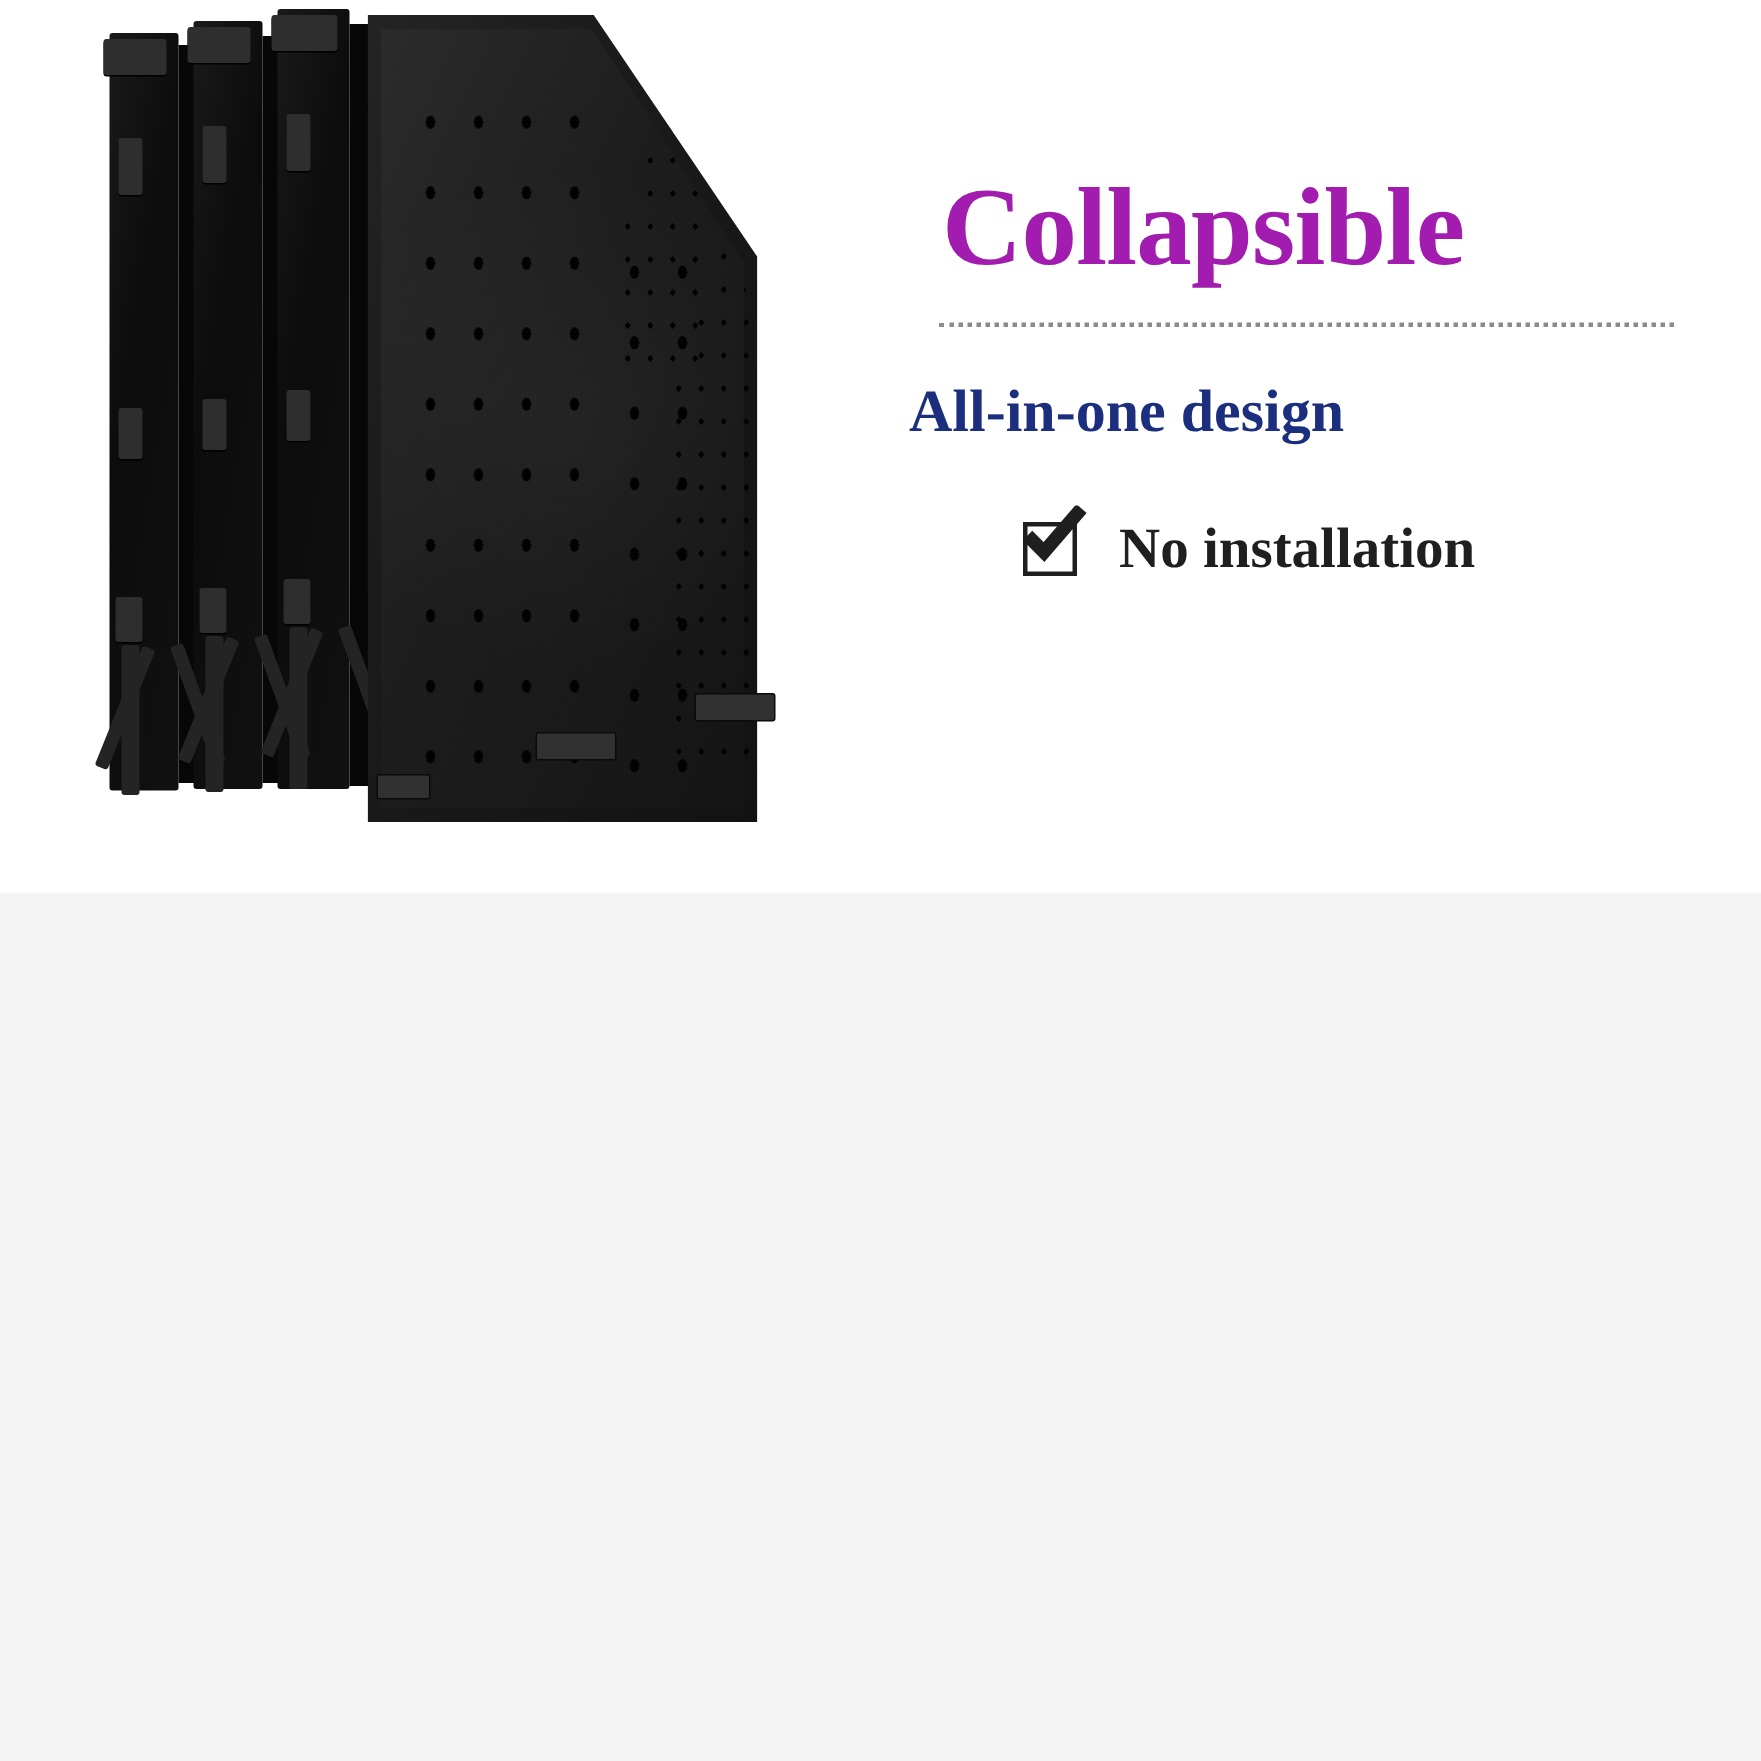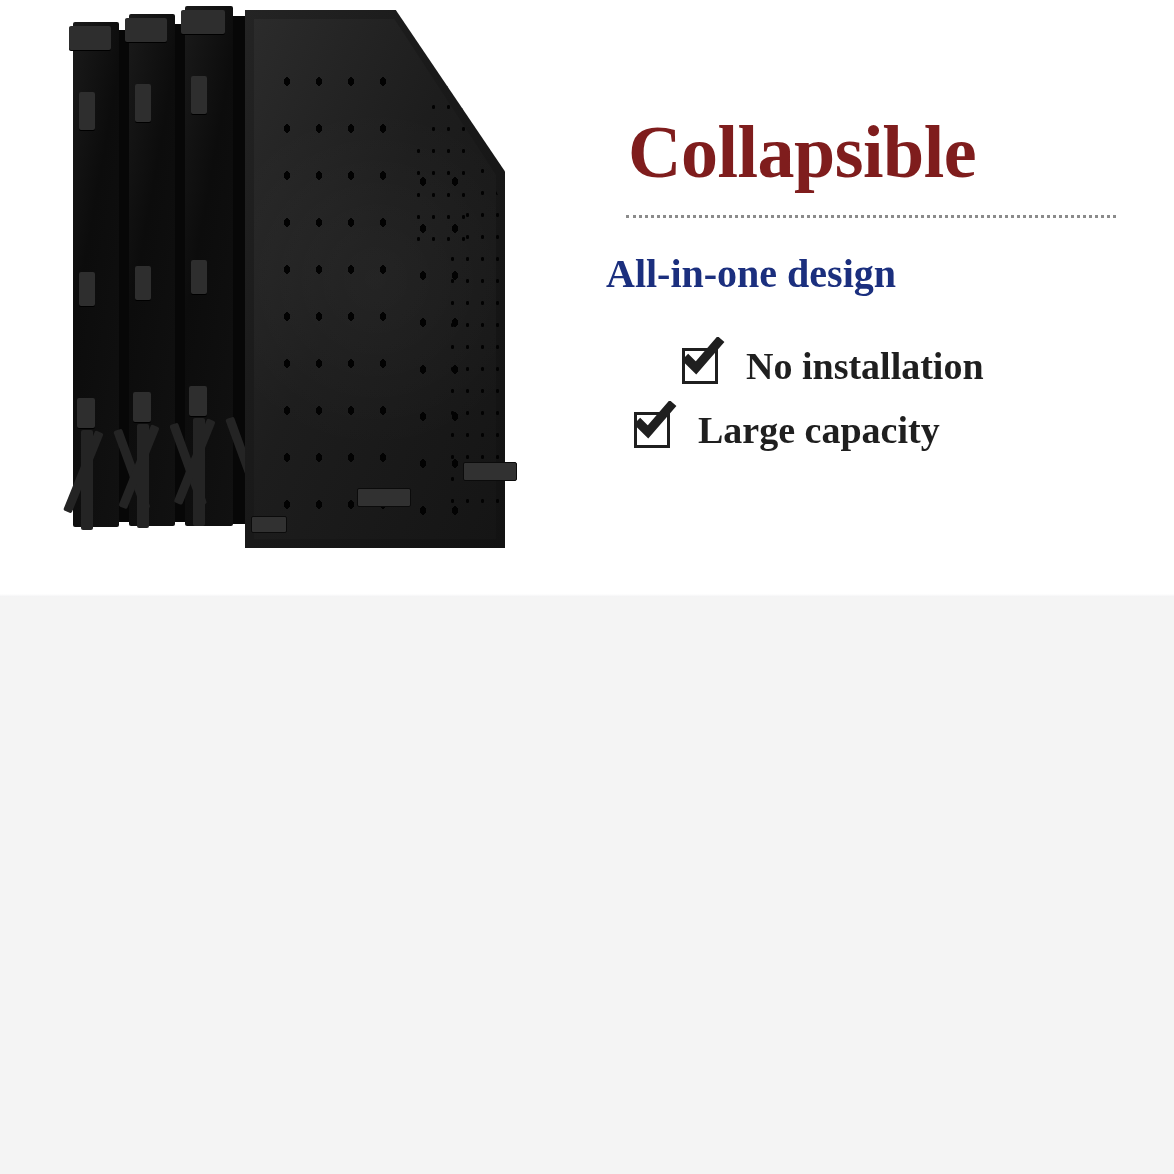--- a/index.html
+++ b/index.html
@@ -32,21 +32,21 @@
   .sec-divider {
     position: absolute;
     left: 0; top: 594px;
     width: 1174px; height: 4px;
     background: linear-gradient(to bottom, #ffffff, #ededee);
   }
 
   
   .headline {
     position: absolute;
-    color: #7f1d1d;
+    color: #a21caf;
     font-weight: bold;
     letter-spacing: -0.5px;
     white-space: nowrap;
     font-family: "Liberation Serif", "DejaVu Serif", serif;
   }
   .headline-1 { left: 628px; top: 110px; font-size: 74px; }
   .subhead {
     position: absolute;
     color: #1b2f7e;
     font-weight: bold;
@@ -219,28 +219,20 @@
 
     <div class="bullet-row bl-top bl-top-1">
       <span class="checkbox">
         <svg class="check-mark" width="44" height="40" viewBox="0 0 44 40" style="left:-4px; top:-14px;">
           <path d="M4 20 L15 31 L40 2" fill="none" stroke="#1f1f1f" stroke-width="9" stroke-linecap="butt" stroke-linejoin="miter"></path>
         </svg>
       </span>
       <span class="bullet-label">No installation</span>
     </div>
 
-    <div class="bullet-row bl-top bl-top-2">
-      <span class="checkbox">
-        <svg class="check-mark" width="44" height="40" viewBox="0 0 44 40" style="left:-4px; top:-14px;">
-          <path d="M4 20 L15 31 L40 2" fill="none" stroke="#1f1f1f" stroke-width="9" stroke-linecap="butt" stroke-linejoin="miter"></path>
-        </svg>
-      </span>
-      <span class="bullet-label">Large capacity</span>
-    </div>
   </div>
 
   <div class="sec-divider"></div>
 
   <div class="section-bottom">
 
     
 
     
 

